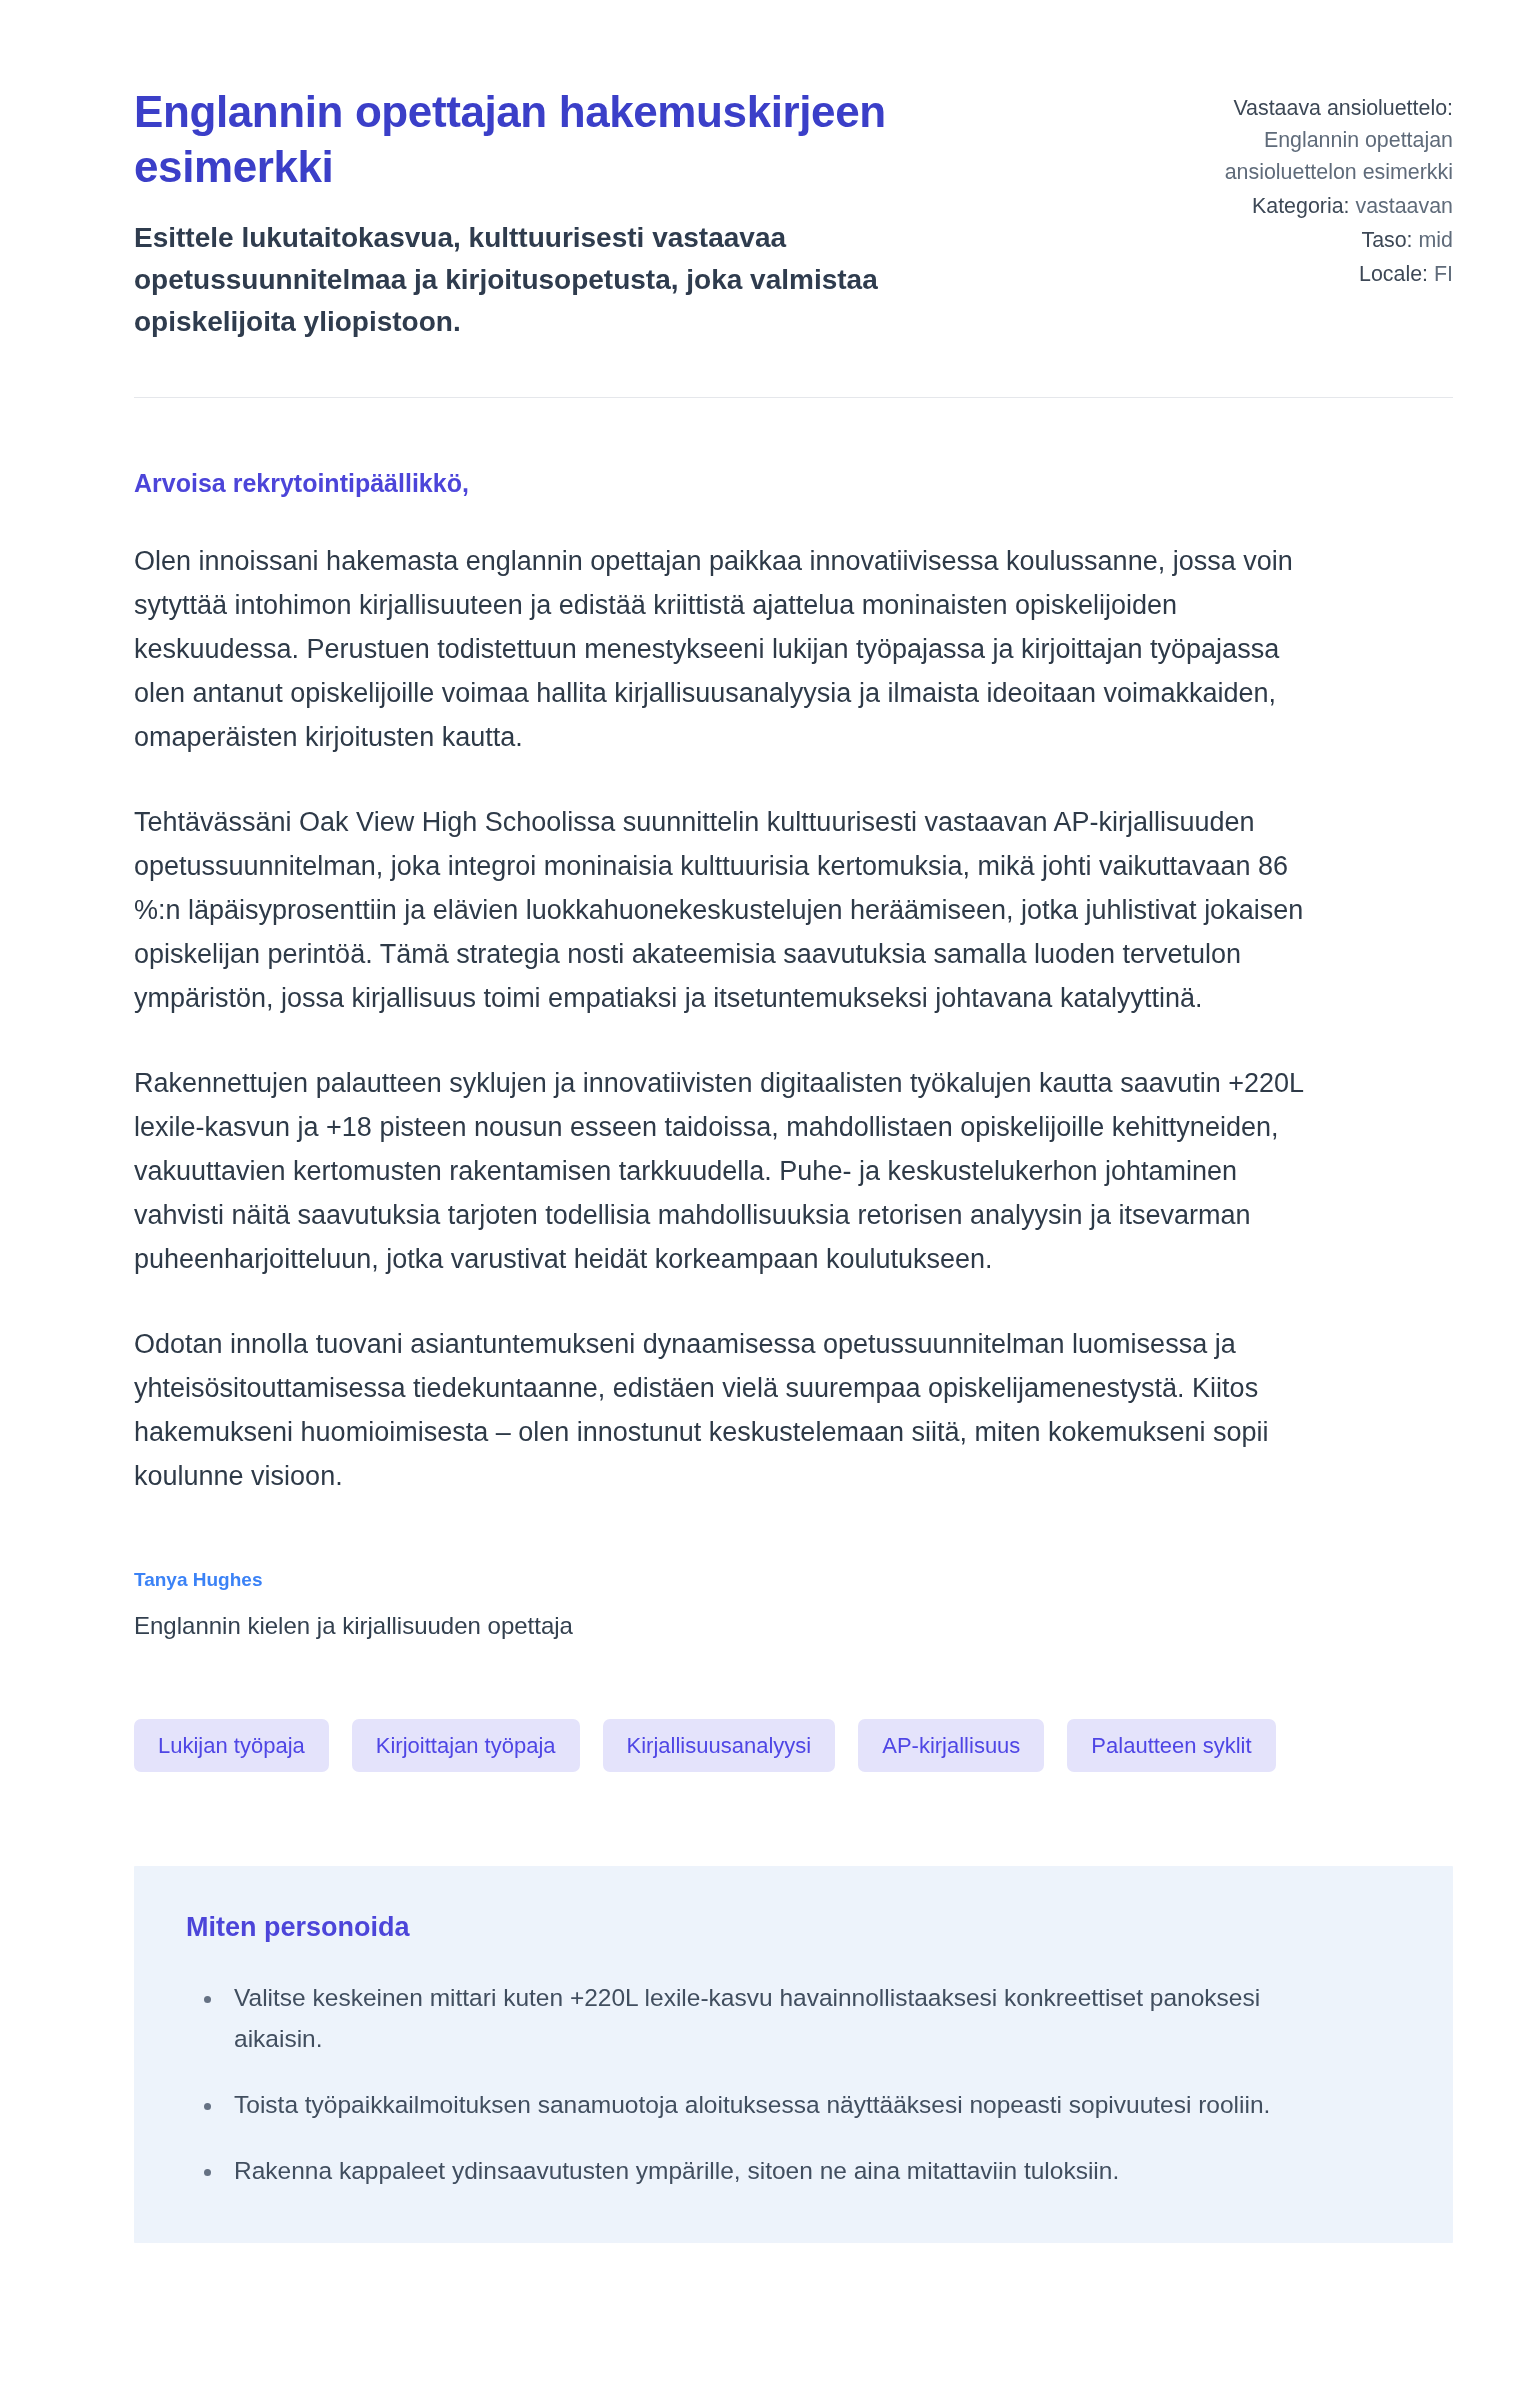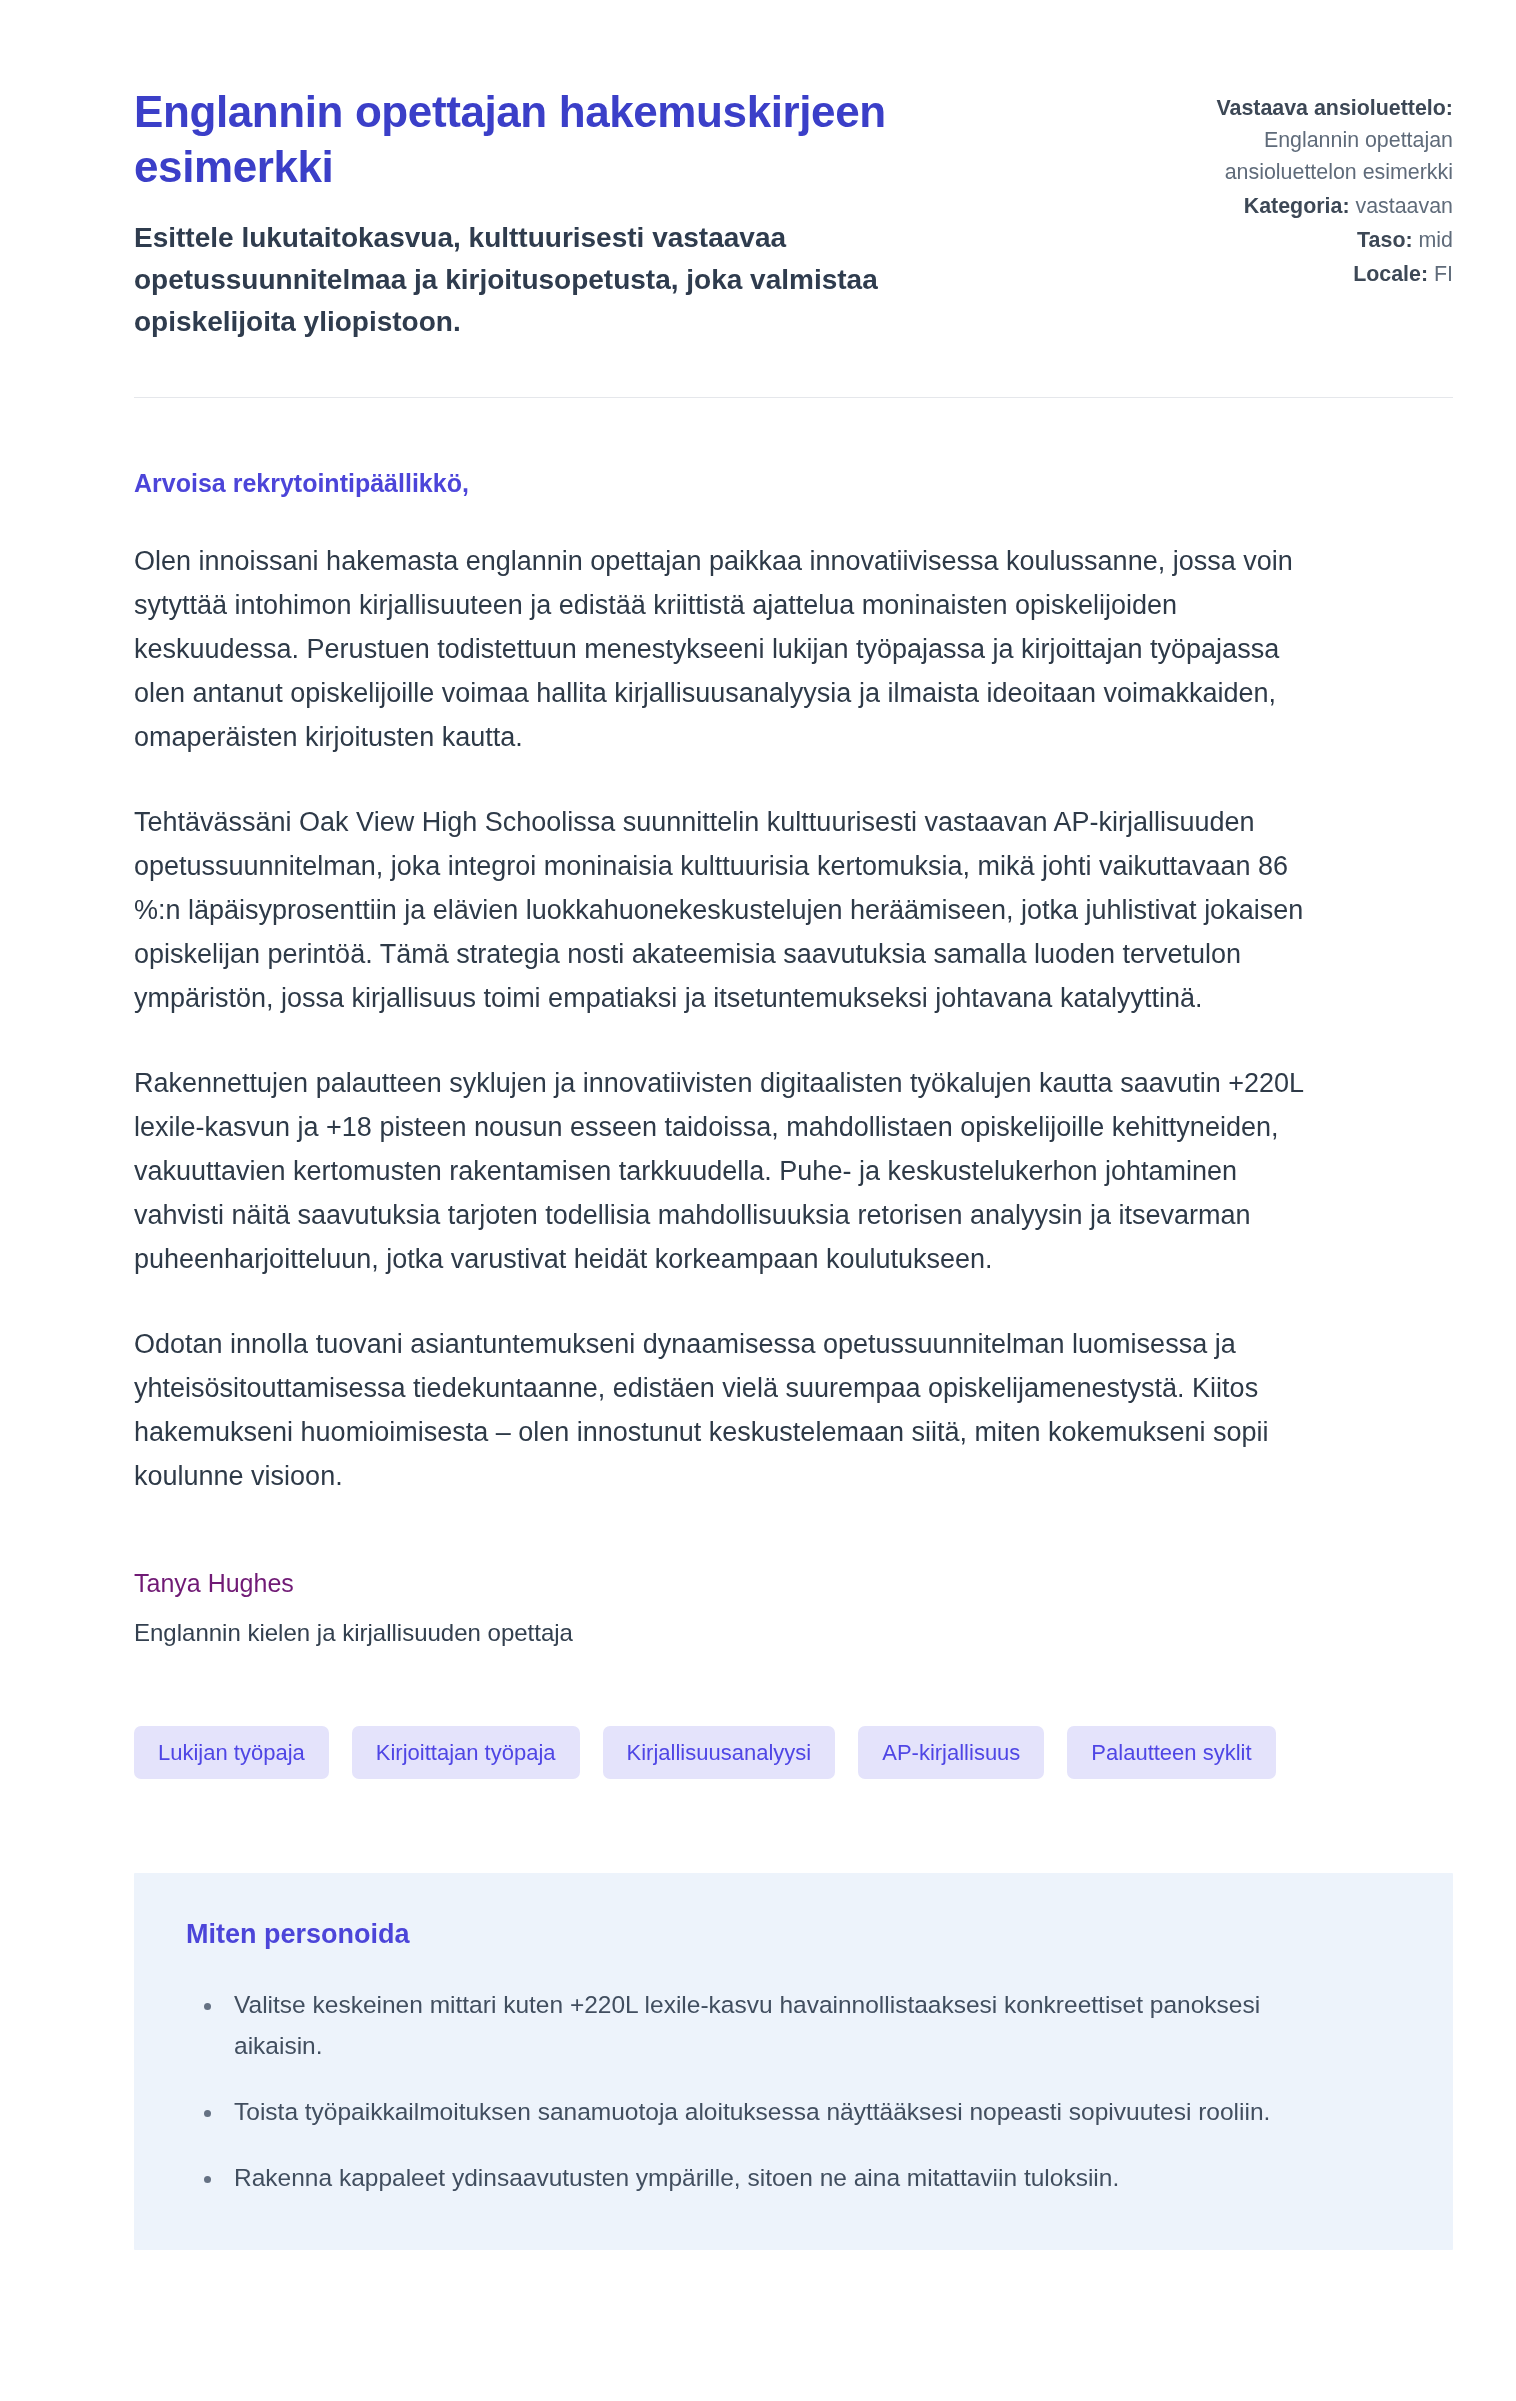--- a/index.html
+++ b/index.html
@@ -52,21 +52,21 @@
   }
   .meta{
     width:285px;
     flex:0 0 285px;
     text-align:right;
     font-size:21.4px;
     line-height:1.5;
     padding-top:7.1px;
   }
   .meta-row{margin:0 0 1.8px 0;}
-  .meta-label{font-weight:700;color:var(--label-text);text-align:right;}
+  .meta-label{font-weight:400;color:var(--label-text);text-align:right;}
   .meta-value{color:var(--muted-text);}
   .divider{
     border:none;
     border-top:0.9px solid var(--divider);
     margin:54px 0 0 0;
   }
   .letter{margin-top:71px;}
   .greeting{
     margin:0;
     font-size:25px;
@@ -75,23 +75,23 @@
   }
   .para{
     margin:41px 0 0 0;
     font-size:27px;
     line-height:44px;
     max-width:1200px;
     color:var(--body-text);
   }
   .sig-name{
     margin:71px 0 0 0;
-    font-size:25px;
-    font-weight:400;
-    color:#701a75;
+    font-size:19px;
+    font-weight:700;
+    color:#3b82f6;
   }
   .sig-role{
     margin:21.4px 0 0 0;
     font-size:24px;
     color:#33404f;
   }
   .tags{
     margin-top:79px;
     display:flex;
     flex-wrap:wrap;

